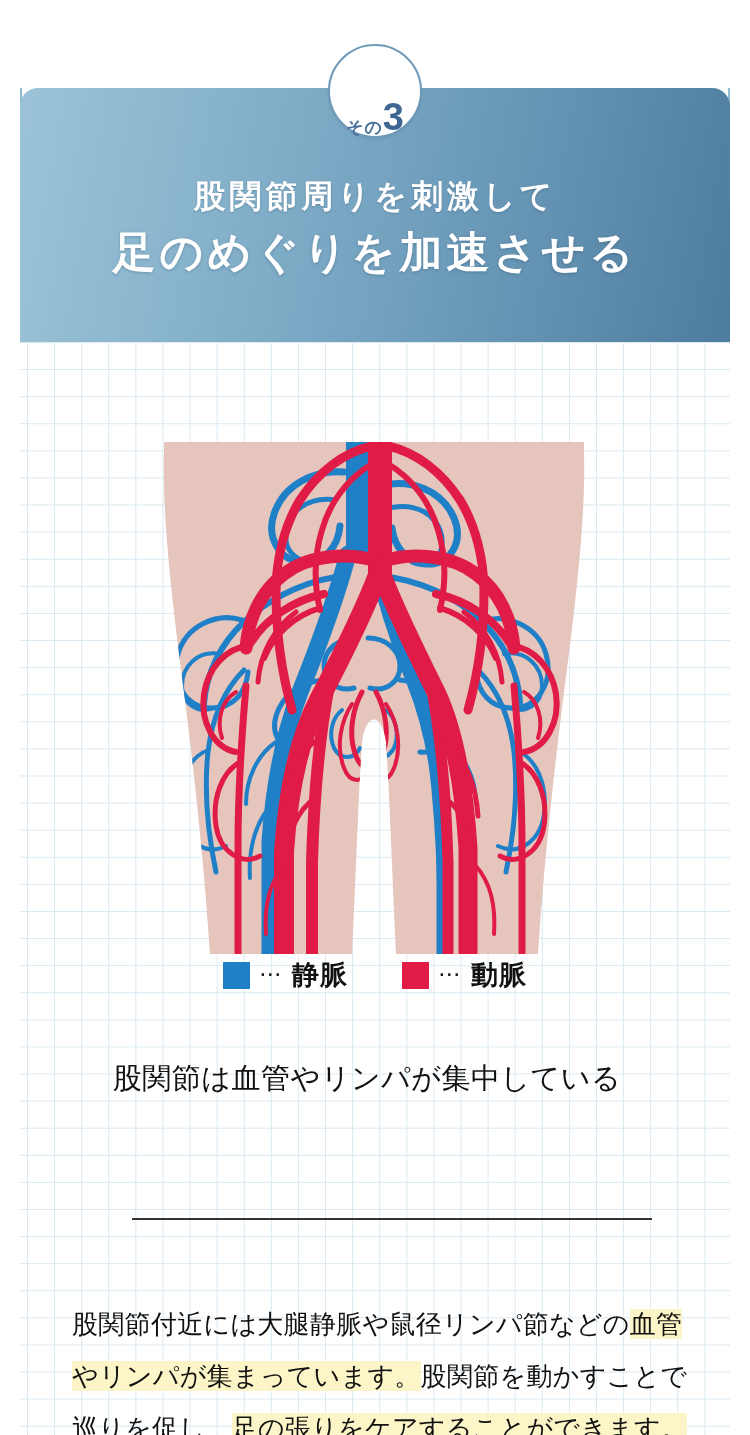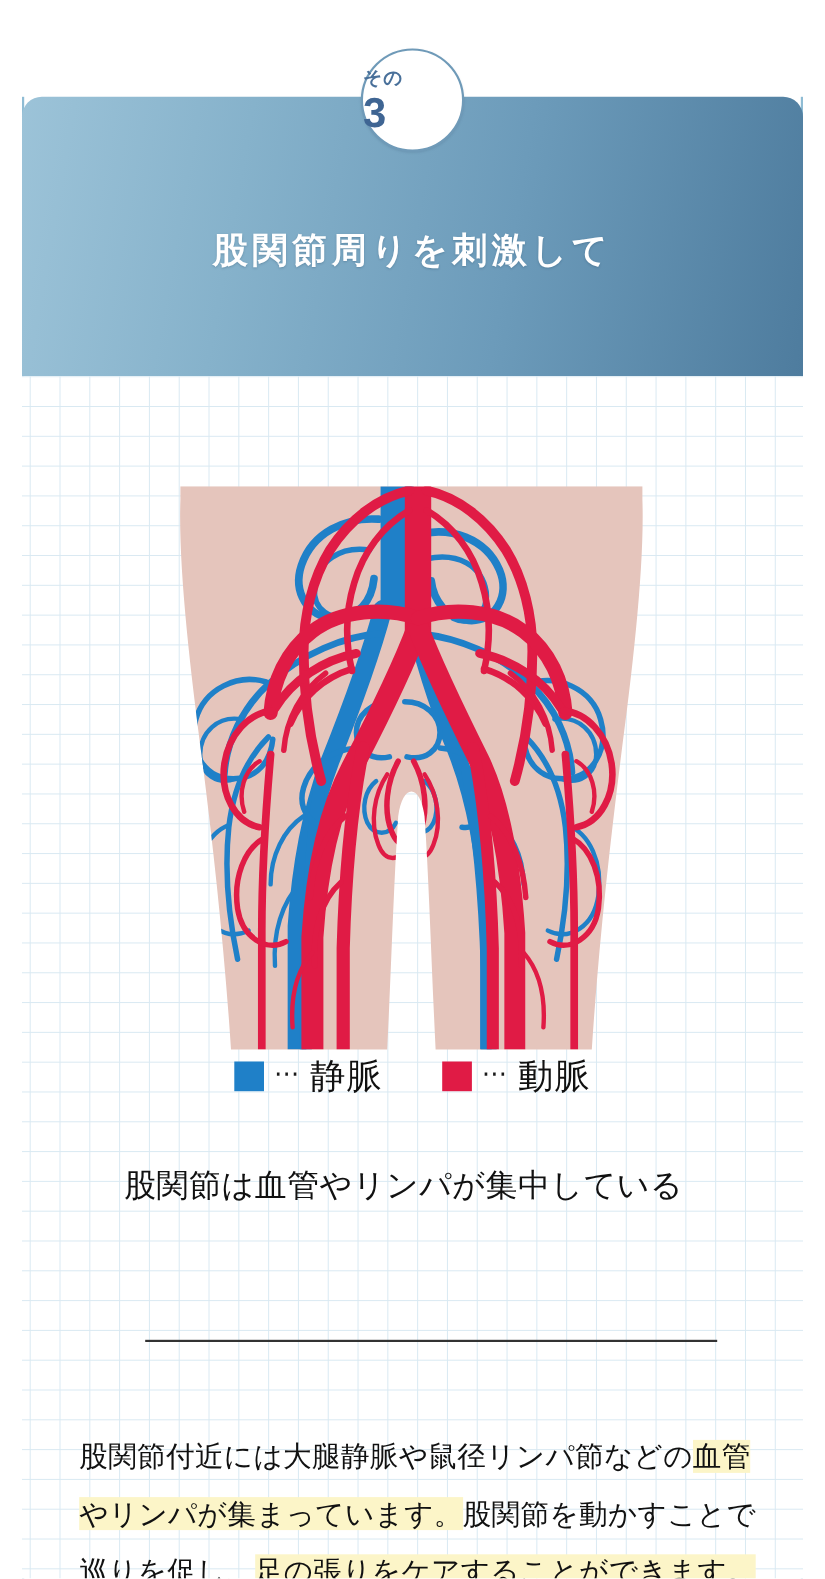--- a/index.html
+++ b/index.html
@@ -81,22 +81,22 @@
     position: absolute;
     left: 328px;
     top: 44px;
     width: 94px;
     height: 94px;
     border-radius: 50%;
     background: #ffffff;
     border: 2px solid #6F9AB8;
     box-sizing: border-box;
     display: flex;
-    flex-direction: column;
-    align-items: flex-start;
+    flex-direction: row;
+    align-items: flex-end;
     justify-content: center;
     z-index: 6;
     box-shadow: 0 1px 2px rgba(60,90,115,0.18);
   }
   #badge .badge-kana {
     color: #49709A;
     font-size: 17px;
     font-weight: bold;
     letter-spacing: 1px;
     line-height: 1;
@@ -159,23 +159,23 @@
     display: block;
   }
   .legend-dots {
     font-size: 23px;
     color: #1A1A1A;
     letter-spacing: 1px;
     line-height: 1;
     padding-bottom: 3px;
   }
   .legend-label {
-    font-size: 32px;
+    font-size: 27px;
     color: #111111;
-    font-weight: normal;
+    font-weight: bold;
     letter-spacing: 1px;
     line-height: 1;
   }
 
   
   #headline-block {
     position: absolute;
     left: 0;
     right: 16px;
     top: 718px;
@@ -223,20 +223,21 @@
   }
 </style>
 </head>
 <body>
 
 <div id="card">
 
   <div id="header-band">
     <div id="header-inner">
       <div class="hdr-line1">股関節周りを刺激して</div>
+      <div class="hdr-line2">足のめぐりを加速させる</div>
     </div>
   </div>
 
   <div id="grid-area">
 
     <div id="illustration">
       <svg viewBox="0 0 500 520" xmlns="http://www.w3.org/2000/svg">
         <defs>
           <clipPath id="bodyclip">
             <path d="M40,0 L460,0 L460,12

